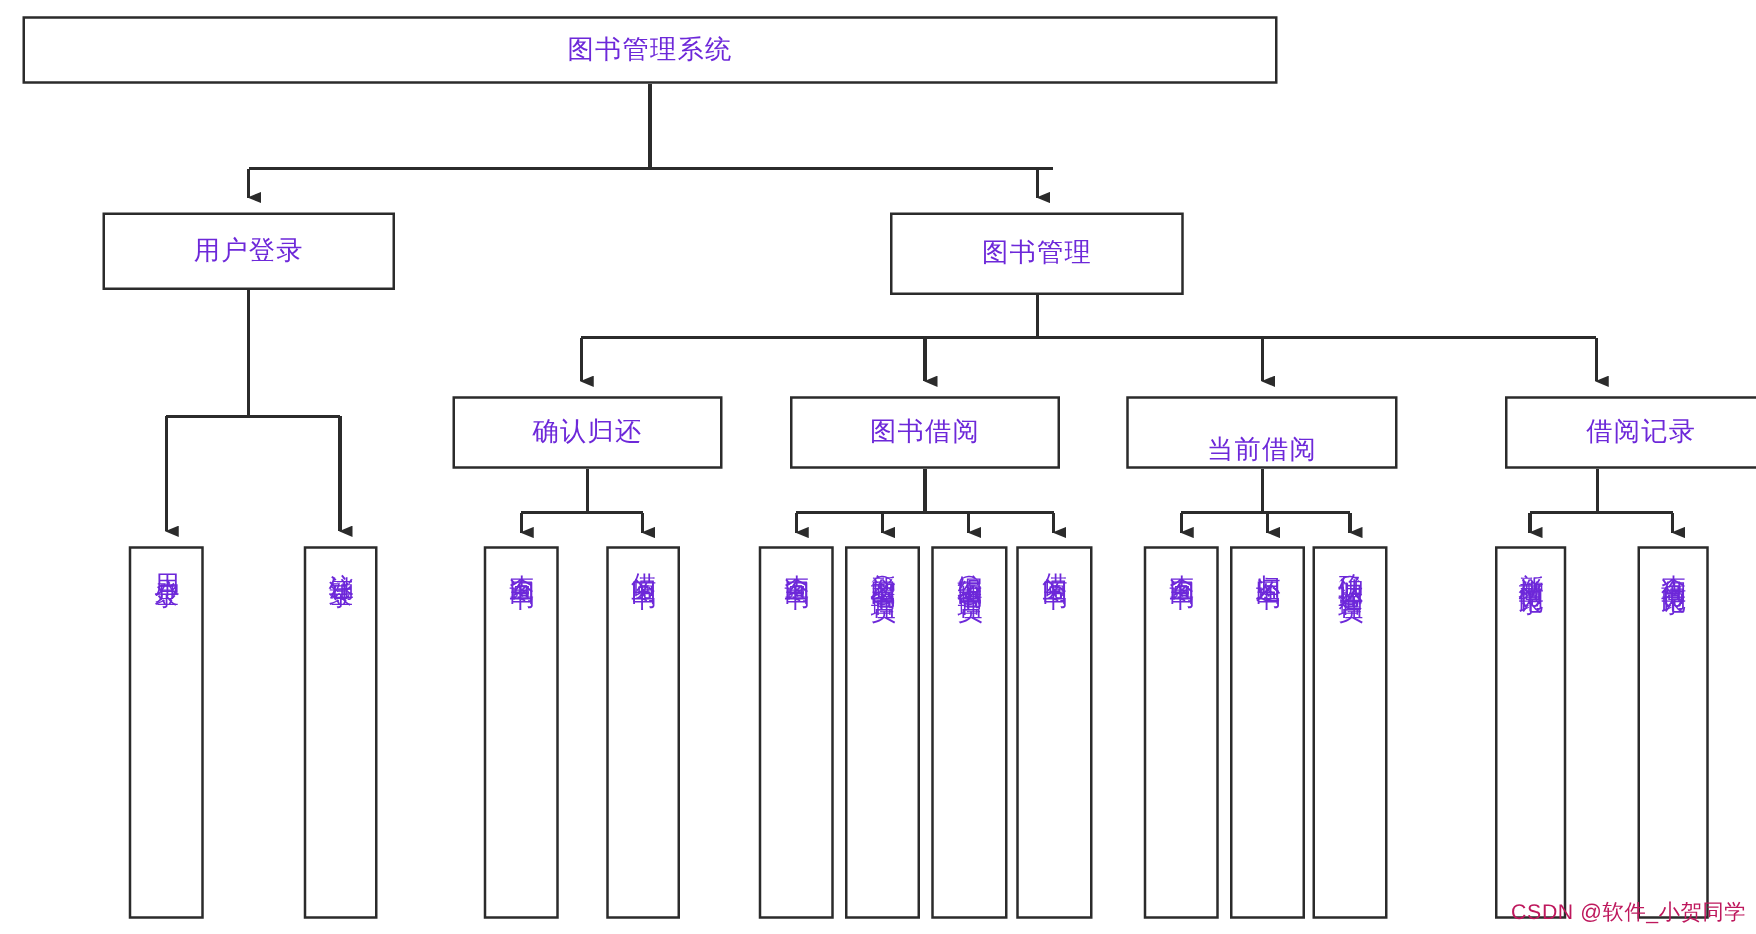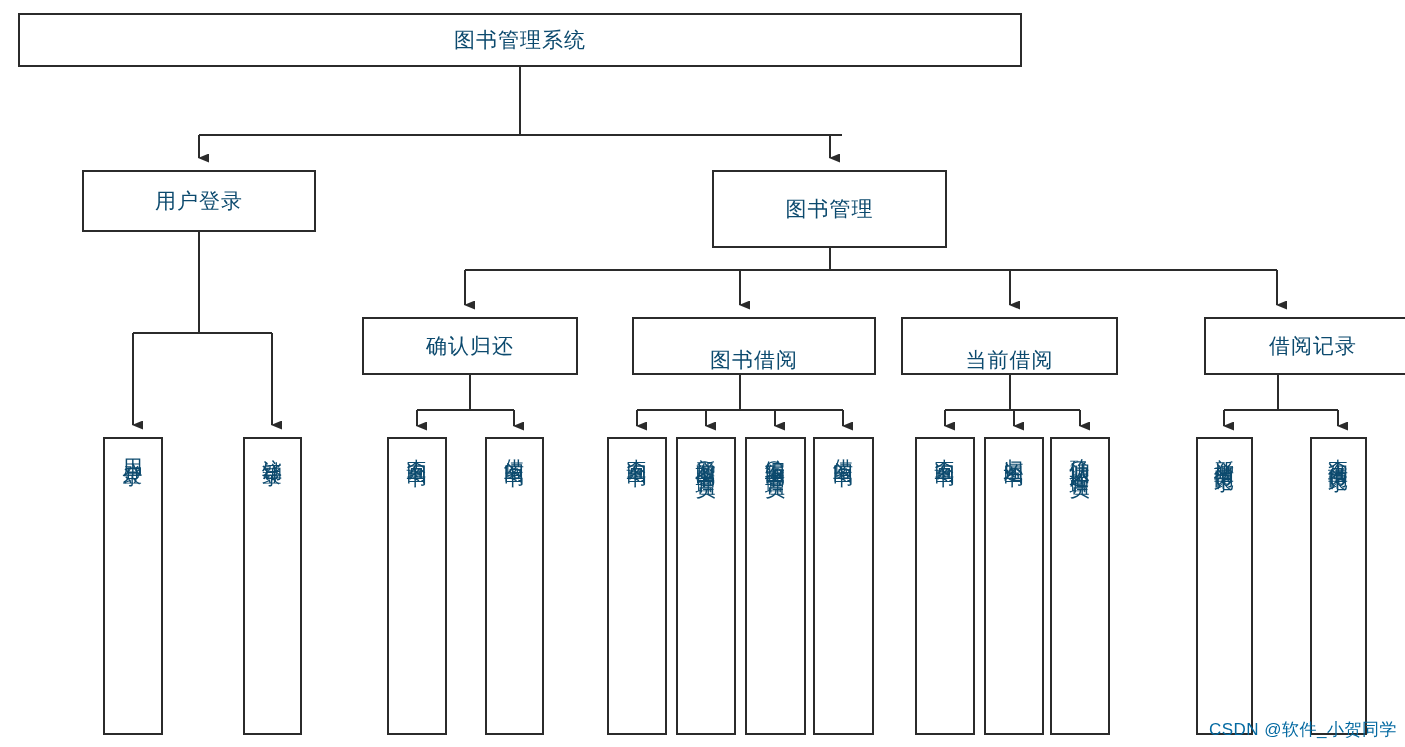--- a/index.html
+++ b/index.html
@@ -32,21 +32,21 @@
     position: absolute;
     box-sizing: border-box;
     background: #ffffff;
     border: 2px solid #2b2b2b;
     display: flex;
     align-items: center;
     justify-content: center;
     overflow: hidden;
   }
   .node-label {
-    color: #0c4a6e;
+    color: #6d28d9;
     text-align: center;
     white-space: nowrap;
     line-height: 1.18;
   }
   
   .node.h .node-label {
     font-size: 21px;
     letter-spacing: 1px;
   }
   .node.root .node-label {
@@ -65,21 +65,21 @@
     font-size: 20px;
     letter-spacing: 3px;
     line-height: 1;
     white-space: nowrap;
   }
   #watermark {
     position: absolute;
     right: 8px;
     bottom: 6px;
     font-size: 17px;
-    color: #0369a1;
+    color: #be185d;
     letter-spacing: 0.5px;
     white-space: nowrap;
     pointer-events: none;
     margin-top: 24px;
   }
 </style>
 </head>
 <body>
 
 <div id="diagram-root">
@@ -134,28 +134,28 @@
     </g>
   </svg>
 
   <div class="node root h" id="node-root" style="left: 18px; top: 13px; width: 1004px; height: 54px;">
     <span class="node-label">图书管理系统</span>
   </div>
 
   <div class="node h" id="node-l2-0" style="left: 82px; top: 170px; width: 234px; height: 62px;">
     <span class="node-label">用户登录</span>
   </div>
-  <div class="node h" id="node-l2-1" style="left: 712px; top: 170px; width: 235px; height: 78px;">
+  <div class="node h" id="node-l2-1" style="left: 712px; top: 170px; width: 235px; height: 66px;">
     <span class="node-label">图书管理</span>
   </div>
 
   <div class="node h" id="node-l3-0" style="left: 362px; top: 317px; width: 216px; height: 58px;">
     <span class="node-label">确认归还</span>
   </div>
-  <div class="node h" id="node-l3-1" style="left: 632px; top: 317px; width: 244px; height: 58px; align-items: flex-end;">
+  <div class="node h" id="node-l3-1" style="left: 632px; top: 317px; width: 216px; height: 58px;">
     <span class="node-label">图书借阅</span>
   </div>
   <div class="node h" id="node-l3-2" style="left: 901px; top: 317px; width: 217px; height: 58px; align-items: flex-end;">
     <span class="node-label">当前借阅</span>
   </div>
   <div class="node h" id="node-l3-3" style="left: 1204px; top: 317px; width: 218px; height: 58px;">
     <span class="node-label">借阅记录</span>
   </div>
 
   <div class="node v" id="node-leaf-0" style="left: 103px; top: 437px; width: 60px; height: 298px;">

